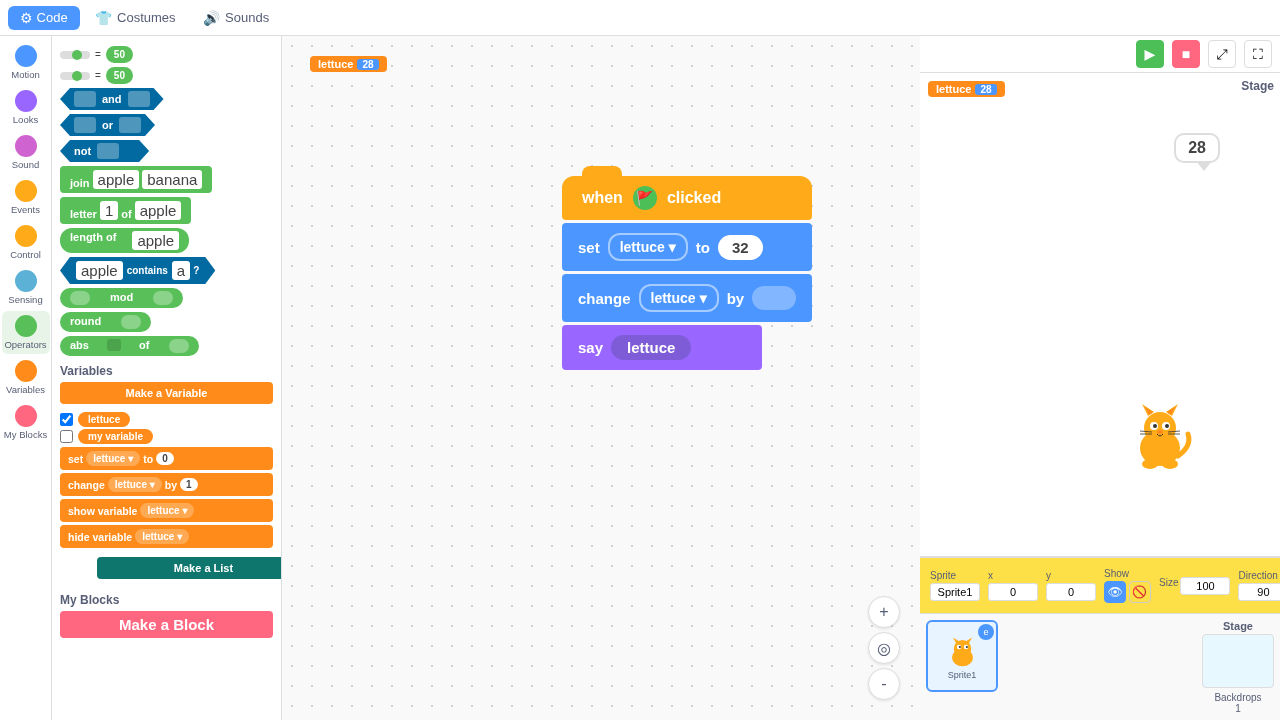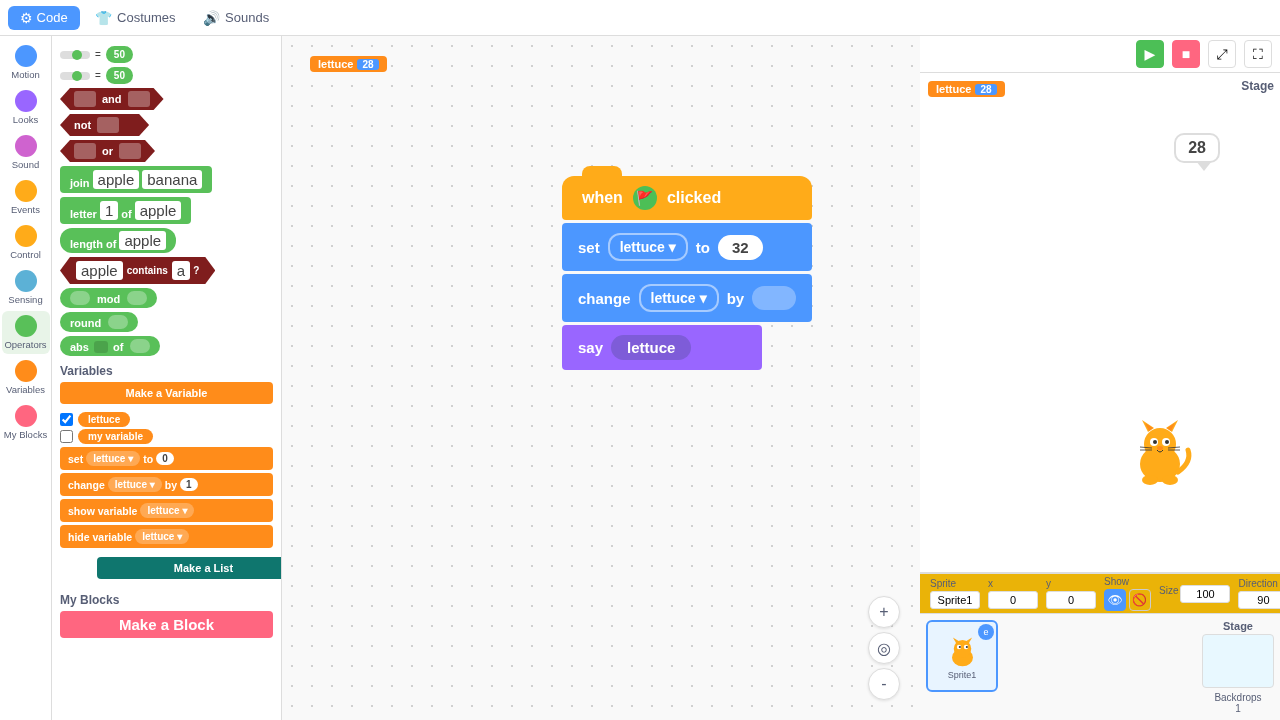--- a/index.html
+++ b/index.html
@@ -46,21 +46,21 @@
     
     .block-row { display: flex; align-items: center; margin: 4px 0; flex-wrap: wrap; gap: 3px; }
     .block-green {
       background: #59C059; border-radius: 4px; padding: 4px 10px;
       color: #fff; font-size: 11px; font-weight: 600; display: inline-flex;
       align-items: flex-end; gap: 3px; white-space: nowrap;
     }
     .block-green-oval {
       background: #59C059; border-radius: 12px; padding: 3px 10px;
       color: #fff; font-size: 11px; font-weight: 600; display: inline-flex;
-      align-items: flex-end; gap: 3px;
+      align-items: flex-start; gap: 16px;
     }
     .block-green-pill {
       background: #59C059; border-radius: 20px; padding: 3px 8px;
       color: #fff; font-size: 10px; font-weight: 600;
     }
     .block-input {
       background: #fff; border-radius: 3px; padding: 1px 5px;
       font-size: 15px; color: #444; font-weight: 500;
     }
 
@@ -174,21 +174,21 @@
     .controls-bar {
       display: flex; align-items: center; justify-content: flex-end; gap: 8px;
       padding: 4px 8px; border-bottom: 1px solid #ddd; background: #fff;
     }
     .ctrl-btn { width: 28px; height: 28px; border-radius: 4px; border: 1px solid #ddd; background: #fff; cursor: pointer; display: flex; align-items: center; justify-content: center; font-size: 14px; }
     .ctrl-btn.green { background: #4CBF56; border-color: #4CBF56; color: #fff; }
     .ctrl-btn.red { background: #FF6680; border-color: #FF6680; color: #fff; }
 
     
     .sprite-info {
-      background: #eab308; border-top: 1px solid #ddd; padding: 2px 10px;
+      background: #fde047; border-top: 1px solid #ddd; padding: 10px 10px;
       display: flex; align-items: center; gap: 8px; font-size: 11px; flex-shrink: 0;
     }
     .sprite-info label { color: #575e75; font-size: 10px; }
     .sprite-info input {
       width: 50px; border: 1px solid #ddd; border-radius: 3px; padding: 2px 4px;
       font-size: 11px; text-align: center;
     }
     .show-icons { display: flex; gap: 3px; }
     .show-icon { width: 22px; height: 22px; border-radius: 4px; border: 1px solid #ccc; display: flex; align-items: center; justify-content: center; font-size: 12px; cursor: pointer; }
     .show-icon.active { background: #4C97FF; border-color: #4C97FF; color: #fff; }
@@ -219,21 +219,21 @@
     
     .stage-sprite-badge {
       position: absolute; top: 8px; left: 8px;
       background: #FF8C1A; color: #fff; border-radius: 4px; padding: 2px 8px;
       font-size: 11px; font-weight: 700; display: flex; align-items: center; gap: 4px;
     }
     .stage-num { background: #4C97FF; border-radius: 3px; padding: 0 5px; font-size: 10px; font-weight: 700; }
 
     
     .bool-block {
-      background: #7f1d1d; clip-path: polygon(8px 0%, calc(100% - 8px) 0%, 100% 50%, calc(100% - 8px) 100%, 8px 100%, 0% 50%);
+      background: #0369a1; clip-path: polygon(8px 0%, calc(100% - 8px) 0%, 100% 50%, calc(100% - 8px) 100%, 8px 100%, 0% 50%);
       padding: 3px 14px; color: #fff; font-size: 11px; font-weight: 600;
       display: inline-flex; align-items: center;
     }
 
     .slider-block {
       display: flex; align-items: center; gap: 3px;
     }
     .slider-track { width: 30px; height: 8px; background: #ddd; border-radius: 4px; position: relative; }
     .slider-thumb { width: 10px; height: 10px; background: #59C059; border-radius: 50%; position: absolute; top: -1px; left: 12px; }
 
@@ -323,29 +323,29 @@
 
     
     <div class="block-row">
       <div class="bool-block" style="clip-path:polygon(10px 0%,calc(100% - 10px) 0%,100% 50%,calc(100% - 10px) 100%,10px 100%,0% 50%);">
         <span style="width:22px;height:16px;background:rgba(255,255,255,0.3);border-radius:3px;display:inline-block;margin-right:6px;"></span>
         <span>and</span>
         <span style="width:22px;height:16px;background:rgba(255,255,255,0.3);border-radius:3px;display:inline-block;margin-left:6px;"></span>
       </div>
     </div>
     <div class="block-row">
-      <div class="bool-block" style="clip-path:polygon(10px 0%,calc(100% - 10px) 0%,100% 50%,calc(100% - 10px) 100%,10px 100%,0% 50%);padding:3px 30px 3px 14px;">
-        <span>not</span>
-        <span style="width:22px;height:16px;background:rgba(255,255,255,0.3);border-radius:3px;display:inline-block;margin-left:6px;"></span>
-      </div>
-    </div>
-    <div class="block-row">
       <div class="bool-block" style="clip-path:polygon(10px 0%,calc(100% - 10px) 0%,100% 50%,calc(100% - 10px) 100%,10px 100%,0% 50%);">
         <span style="width:22px;height:16px;background:rgba(255,255,255,0.3);border-radius:3px;display:inline-block;margin-right:6px;"></span>
         <span>or</span>
+        <span style="width:22px;height:16px;background:rgba(255,255,255,0.3);border-radius:3px;display:inline-block;margin-left:6px;"></span>
+      </div>
+    </div>
+    <div class="block-row">
+      <div class="bool-block" style="clip-path:polygon(10px 0%,calc(100% - 10px) 0%,100% 50%,calc(100% - 10px) 100%,10px 100%,0% 50%);padding:3px 30px 3px 14px;">
+        <span>not</span>
         <span style="width:22px;height:16px;background:rgba(255,255,255,0.3);border-radius:3px;display:inline-block;margin-left:6px;"></span>
       </div>
     </div>
 
     
     <div class="block-row">
       <div class="block-green">
         <span>join</span>
         <span class="block-input">apple</span>
         <span class="block-input">banana</span>

